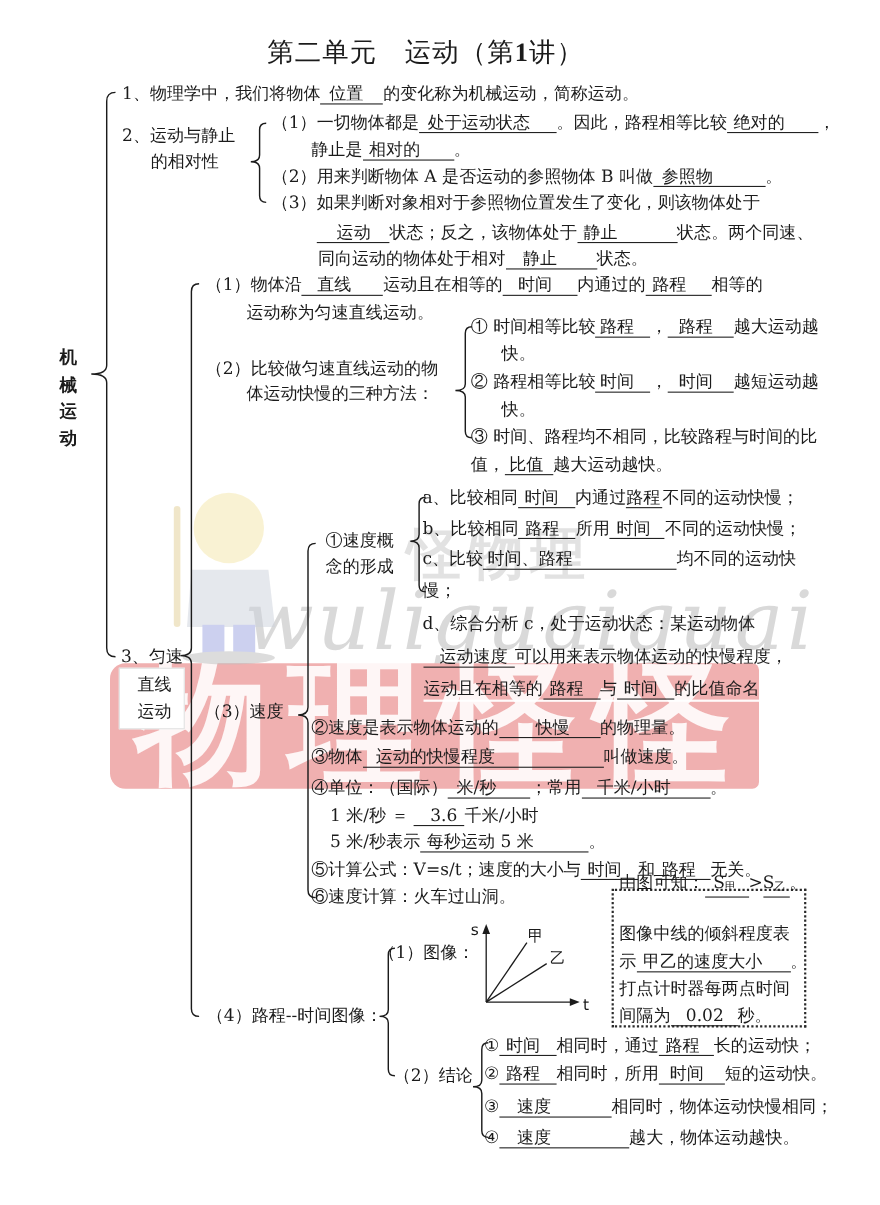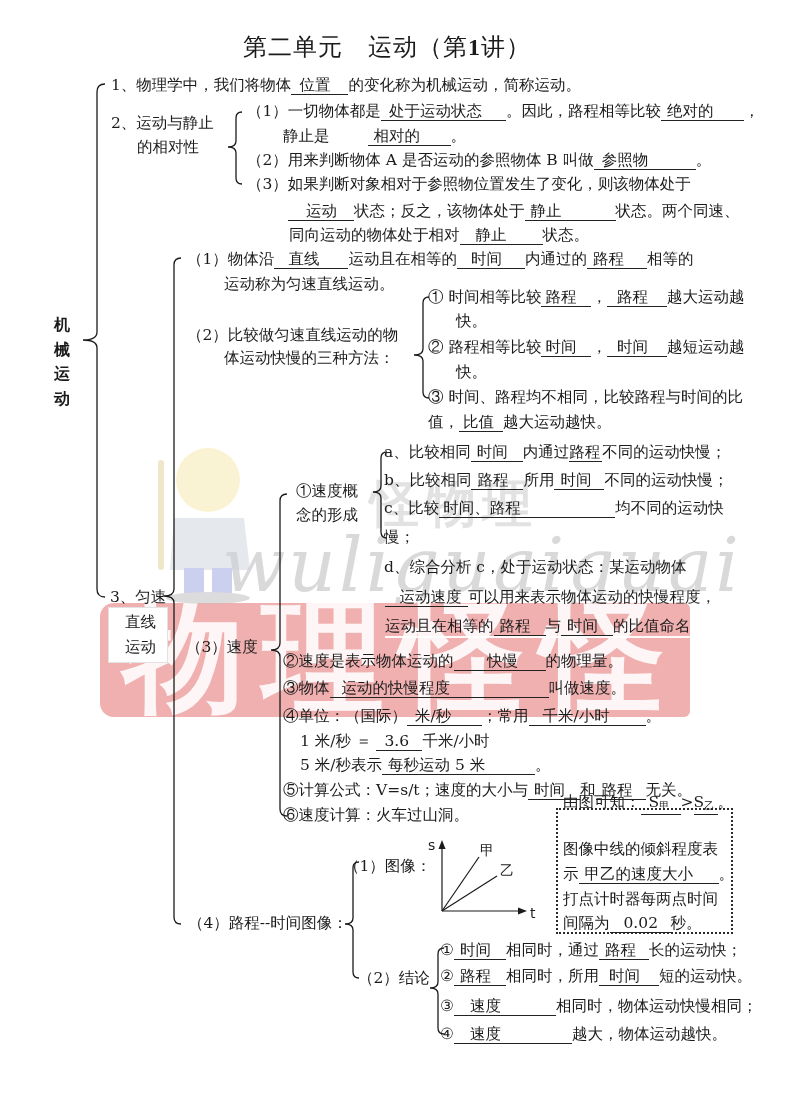--- a/index.html
+++ b/index.html
@@ -96,21 +96,21 @@
   <span>第二单元　运动（第</span><span class="num">1</span><span>讲）</span>
 </div>
 
 <div class="vlabel" style="left:54px;top:313px">机械运动</div>
 
 <div class="ln" style="left:111px;top:75px"><span>1、物理学中，我们将物体</span><span class="blank" style="min-width: 57px; padding-left: 8px;">位置</span><span>的变化称为机械运动，简称运动。</span></div>
 
 <div class="ln" style="left:111px;top:113px">2、运动与静止</div>
 <div class="ln" style="left:137px;top:137px">的相对性</div>
 <div class="ln" style="left:247px;top:101px"><span>（1）一切物体都是</span><span class="blank" style="min-width: 125px; padding-left: 8px;">处于运动状态</span><span>。因此，路程相等比较</span><span class="blank" style="min-width: 83px; padding-left: 6px;">绝对的</span><span>，</span></div>
-<div class="ln" style="left:283px;top:126px"><span>静止是</span><span class="blank" style="min-width: 83px; padding-left: 6px; margin-left: 38px;">相对的</span><span>。</span></div>
+<div class="ln" style="left:283px;top:126px"><span>静止是</span><span class="blank" style="min-width: 83px; padding-left: 6px;">相对的</span><span>。</span></div>
 <div class="ln" style="left:247px;top:150px"><span>（2）用来判断物体 A 是否运动的参照物体 B 叫做</span><span class="blank" style="min-width: 102px; padding-left: 8px;">参照物</span><span>。</span></div>
 <div class="ln" style="left:247px;top:174px"><span>（3）如果判断对象相对于参照物位置发生了变化，则该物体处于</span></div>
 <div class="ln" style="left:288px;top:201px"><span class="blank" style="min-width: 66px; padding-left: 18px;">运动</span><span>状态；反之，该物体处于</span><span class="blank" style="min-width: 91px; padding-left: 6px;">静止</span><span>状态。两个同速、</span></div>
 <div class="ln" style="left:289px;top:225px"><span>同向运动的物体处于相对</span><span class="blank" style="min-width: 83px; padding-left: 16px;">静止</span><span>状态。</span></div>
 
 <div class="label-box"></div>
 <div class="ln" style="left:110px;top:587px">3、匀速</div>
 <div class="ln" style="left:125px;top:612px">直线</div>
 <div class="ln" style="left:125px;top:637px">运动</div>
 
@@ -132,21 +132,21 @@
 <div class="ln" style="left:384px;top:442px"><span>a、比较相同</span><span class="blank" style="min-width: 52px; padding-left: 6px;">时间</span><span>内通过</span><span class="blank" style="min-width: 33px; padding-left: 0px;">路程</span><span>不同的运动快慢；</span></div>
 <div class="ln" style="left:384px;top:470px"><span>b、比较相同</span><span class="blank" style="min-width: 52px; padding-left: 6px;">路程</span><span>所用</span><span class="blank" style="min-width: 50px; padding-left: 6px;">时间</span><span>不同的运动快慢；</span></div>
 <div class="ln" style="left:384px;top:498px"><span>c、比较</span><span class="blank" style="min-width: 176px; padding-left: 4px;">时间、路程</span><span>均不同的运动快</span></div>
 <div class="ln" style="left:384px;top:527px"><span>慢；</span></div>
 <div class="ln" style="left:384px;top:557px"><span>d、综合分析 c，处于运动状态：某运动物体</span></div>
 <div class="ln" style="left:385px;top:587px"><span class="blank" style="min-width: 83px; padding-left: 8px; text-align: center;">运动速度</span><span>可以用来表示物体运动的快慢程度，</span></div>
 <div class="ln" style="left:385px;top:616px"><span>运动且在相等的</span><span class="blank" style="min-width: 52px; padding-left: 6px;">路程</span><span>与</span><span class="blank" style="min-width: 52px; padding-left: 6px;">时间</span><span>的比值命名</span></div>
 <div class="ln" style="left:283px;top:651px"><span>②速度是表示物体运动的</span><span class="blank" style="min-width: 92px; padding-left: 6px; text-align: center;">快慢</span><span>的物理量。</span></div>
 <div class="ln" style="left:283px;top:678px"><span>③物体</span><span class="blank" style="min-width: 219px; padding-left: 12px;">运动的快慢程度</span><span>叫做速度。</span></div>
 <div class="ln" style="left:283px;top:706px"><span>④单位：（国际）</span><span class="blank" style="min-width: 75px; padding-left: 8px;">米/秒</span><span>；常用</span><span class="blank" style="min-width: 117px; padding-left: 14px;">千米/小时</span><span>。</span></div>
-<div class="ln" style="left:300px;top:731px"><span>1 米/秒 ＝ </span><span class="blank" style="min-width: 46px; padding-left: 8px;">3.6</span><span>千米/小时</span></div>
+<div class="ln" style="left:300px;top:731px"><span>1 米/秒 ＝ </span><span class="blank" style="min-width: 46px; padding-left: 8px; text-align: center;">3.6</span><span>千米/小时</span></div>
 <div class="ln" style="left:300px;top:755px"><span>5 米/秒表示</span><span class="blank" style="min-width: 153px; padding-left: 6px;">每秒运动 5 米</span><span>。</span></div>
 <div class="ln" style="left:283px;top:780px"><span>⑤计算公式：V=s/t；速度的大小与</span><span class="blank" style="min-width: 52px; padding-left: 6px;">时间</span><span>和</span><span class="blank" style="min-width: 50px; padding-left: 6px;">路程</span><span>无关。</span></div>
 <div class="ln" style="left:283px;top:805px"><span>⑥速度计算：火车过山洞。</span></div>
 
 <div class="ln" style="left:188px;top:913px">（4）路程--时间图像：</div>
 <div class="ln" style="left:344px;top:856px">（1）图像：</div>
 
 <svg class="graph" viewBox="425 832 120 92">
   <g stroke="#1b1b1b" stroke-width="1.2" fill="none">
     <line x1="442" y1="911" x2="442" y2="846"></line>

